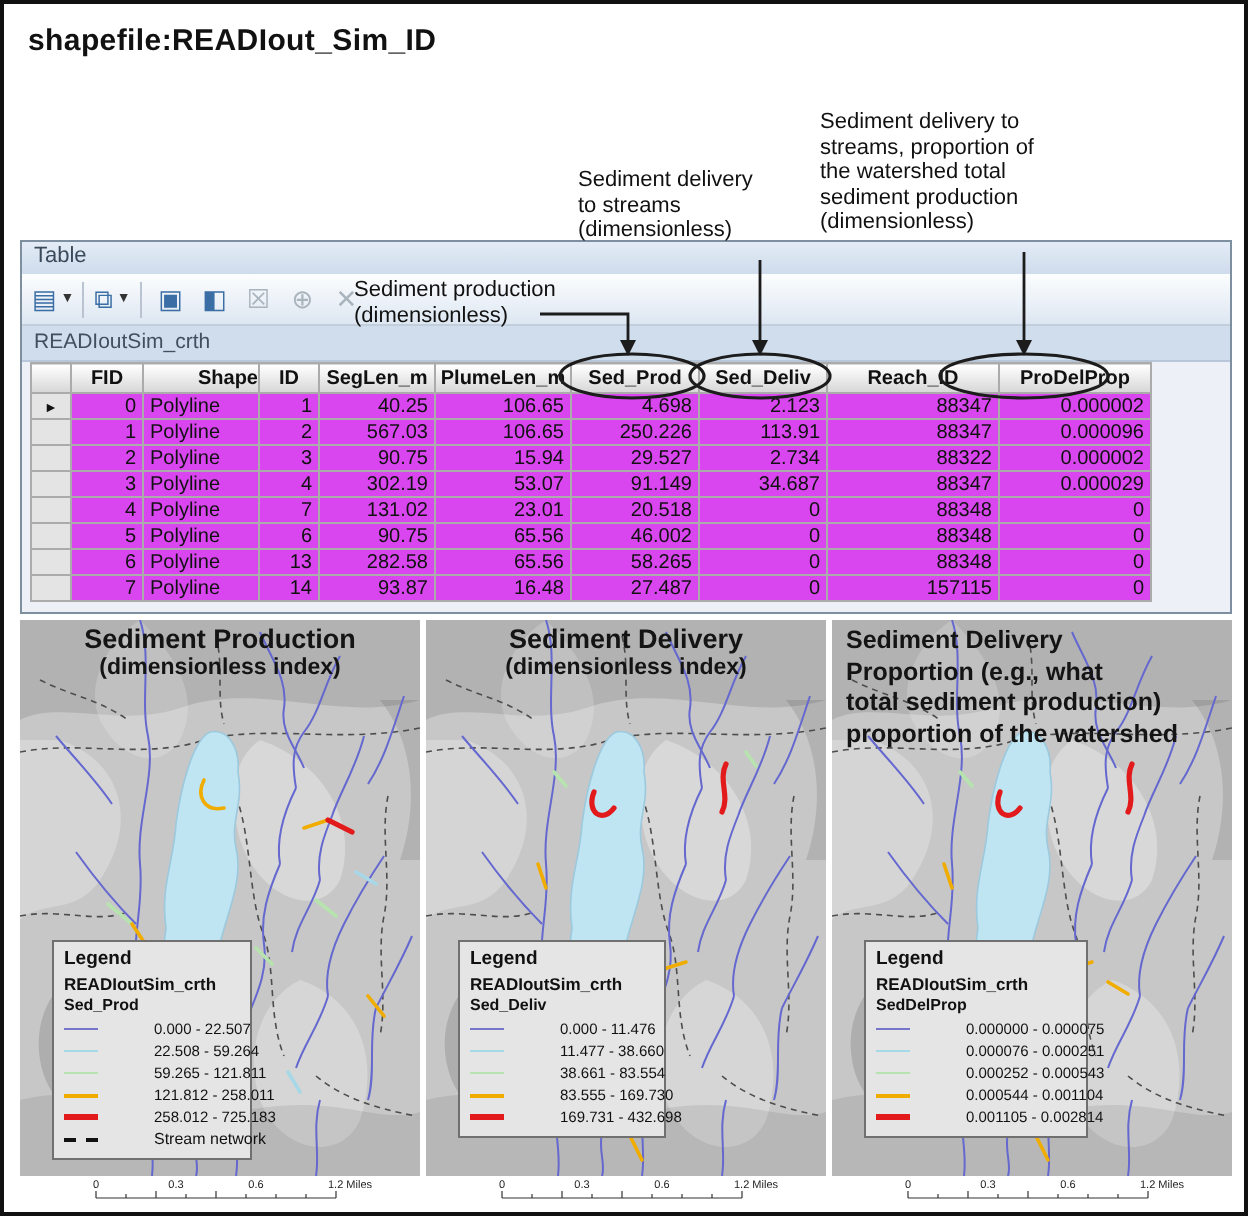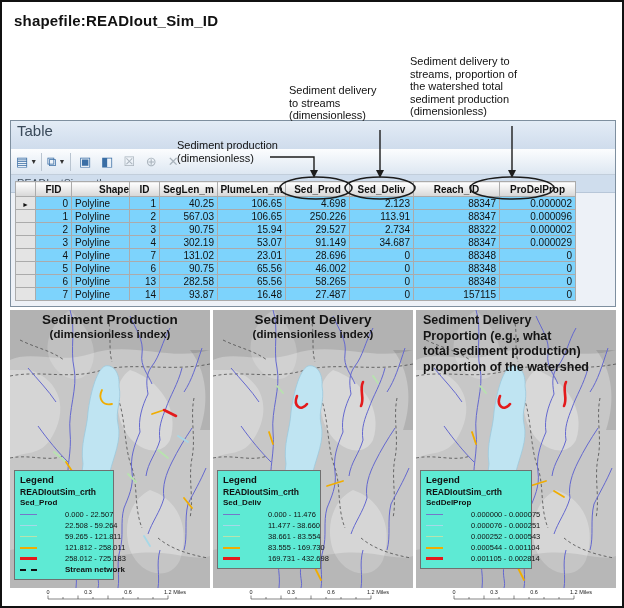--- a/index.html
+++ b/index.html
@@ -12,29 +12,29 @@
   
   .anno { position:absolute; font-size:11px; font-weight:normal; color:#111; line-height:12.5px; white-space:pre-line; z-index:6; }
   #anno1 { left:175px; top:137px; }
   #anno2 { left:287px; top:82px; }
   #anno3 { left:408px; top:53px; }
 
   .overlay-svg { position:absolute; left:0; top:0; width:624px; height:608px; z-index:5; pointer-events:none; }
 
   
   .tbl-window { position:absolute; left:8px; top:118px; width:606px; height:187px; border:1px solid #7e8f9f; background:#edf1f7; z-index:1; }
-  .tbl-titlebar { height:28px; background:linear-gradient(#e3ecf6,#cfdcec); font-size:15px; color:#3a4a5a; padding:1px 0 0 6px; }
+  .tbl-titlebar { height:16px; background:linear-gradient(#e3ecf6,#cfdcec); font-size:11px; color:#3a4a5a; padding:1px 0 0 6px; }
   .tbl-toolbar { height:26px; background:linear-gradient(#fcfdfe,#dde7f2); border-bottom:1px solid #c2cedb; display:flex; align-items:center; padding-left:4px; }
   .tool { height:20px; min-width:20px; display:inline-flex; align-items:center; justify-content:center; font-size:13px; color:#3a6ea5; margin:0 1px; }
   .tool.disabled { color:#aab4bd; }
   .tool .caret { font-size:7px; color:#333; margin-left:2px; }
   .tool-sep { width:1px; height:18px; background:#b9c4d0; margin:0 3px; }
   .tbl-tabbar { height:18px; background:#cfdded; border-bottom:1px solid #b7c6d8; font-size:10.5px; color:#41505f; padding:2px 0 0 6px; }
 
-  table.grid { border-collapse:collapse; position:absolute; left:4px; top:60px; table-layout:fixed; background:#7dd3fc; }
+  table.grid { border-collapse:collapse; position:absolute; left:4px; top:60px; table-layout:fixed; background:#d946ef; }
   table.grid th, table.grid td { border:1px solid #ababab; font-size:10px; overflow:hidden; white-space:nowrap; }
   table.grid th { height:15px; background:linear-gradient(#ffffff,#d6d6d6); font-weight:bold; text-align:center; color:#111; }
   table.grid td { height:13px; padding:0 3px; color:#111; }
   td.num { text-align:right; }
   td.txt { text-align:left; }
   td.sel, th.sel { background:#e4e4e4; border:1px solid #ababab; text-align:center; padding:0; }
   td.sel span { font-size:7px; color:#111; }
 
   .erosivity-box { position:absolute; left:542px; top:61px; width:62px; height:117px; background:#fff; border:1px solid #999; font-size:11px; font-weight:bold; color:#111; padding:1px 0 0 2px; z-index:4; }
 
@@ -44,28 +44,28 @@
   .map-canvas { position:relative; width:200px; height:278px; overflow:hidden; background:#c7c7c7; }
   .map-canvas svg.art { position:absolute; left:0; top:0; }
   .map-title { position:absolute; top:3px; width:100%; z-index:2; }
   .map-title.center { text-align:center; }
   .map-title.left { text-align:left; padding-left:7px; }
   .map-title .l { font-weight:bold; color:#141414; line-height:1.08; }
   .map-title.center .l:first-child { font-size:13.5px; }
   .map-title.center .l { font-size:11.5px; }
   .map-title.left .l { font-size:12.5px; line-height:1.25; }
 
-  .legend-box { position:absolute; left:4px; top:160px; background:#5eead4; border:1px solid #707070; padding:3px 4px 4px 5px; z-index:2; }
+  .legend-box { position:absolute; left:16px; top:160px; background:#e5e5e5; border:1px solid #707070; padding:3px 4px 4px 5px; z-index:2; }
   .legend-title { font-size:9.5px; font-weight:bold; color:#111; margin-bottom:2px; }
   .legend-layer { font-size:8.5px; font-weight:bold; color:#111; margin-bottom:1px; }
   .legend-field { font-size:8px; font-weight:bold; color:#111; margin-bottom:2px; }
   .legend-row { display:flex; align-items:center; height:11px; }
   .legend-swatch { width:17px; margin-right:4px; flex:0 0 17px; }
   .legend-label { font-size:7.5px; color:#111; white-space:nowrap;padding-left:24px; }
-  .legend-row.stream .legend-label { font-weight:bold; font-size:8px; }
+  .legend-row.stream .legend-label { font-weight:normal; font-size:8px; }
 
   .scalebar { height:16px; display:flex; justify-content:flex-end; padding-right:4px; background:#fff; }
 </style>
 </head>
 <body>
 
 <div class="figure">
 
   <div class="fig-title">shapefile:READIout_Sim_ID</div>
 
@@ -176,21 +176,21 @@
             <td class="num">88347</td>
             <td class="num">0.000029</td>
           </tr>
           <tr>
             <td class="sel"></td>
             <td class="num">4</td>
             <td class="txt">Polyline</td>
             <td class="num">7</td>
             <td class="num">131.02</td>
             <td class="num">23.01</td>
-            <td class="num">28.696</td>
+            <td class="num">20.518</td>
             <td class="num">0</td>
             <td class="num">88348</td>
             <td class="num">0</td>
           </tr>
           <tr>
             <td class="sel"></td>
             <td class="num">5</td>
             <td class="txt">Polyline</td>
             <td class="num">6</td>
             <td class="num">90.75</td>

